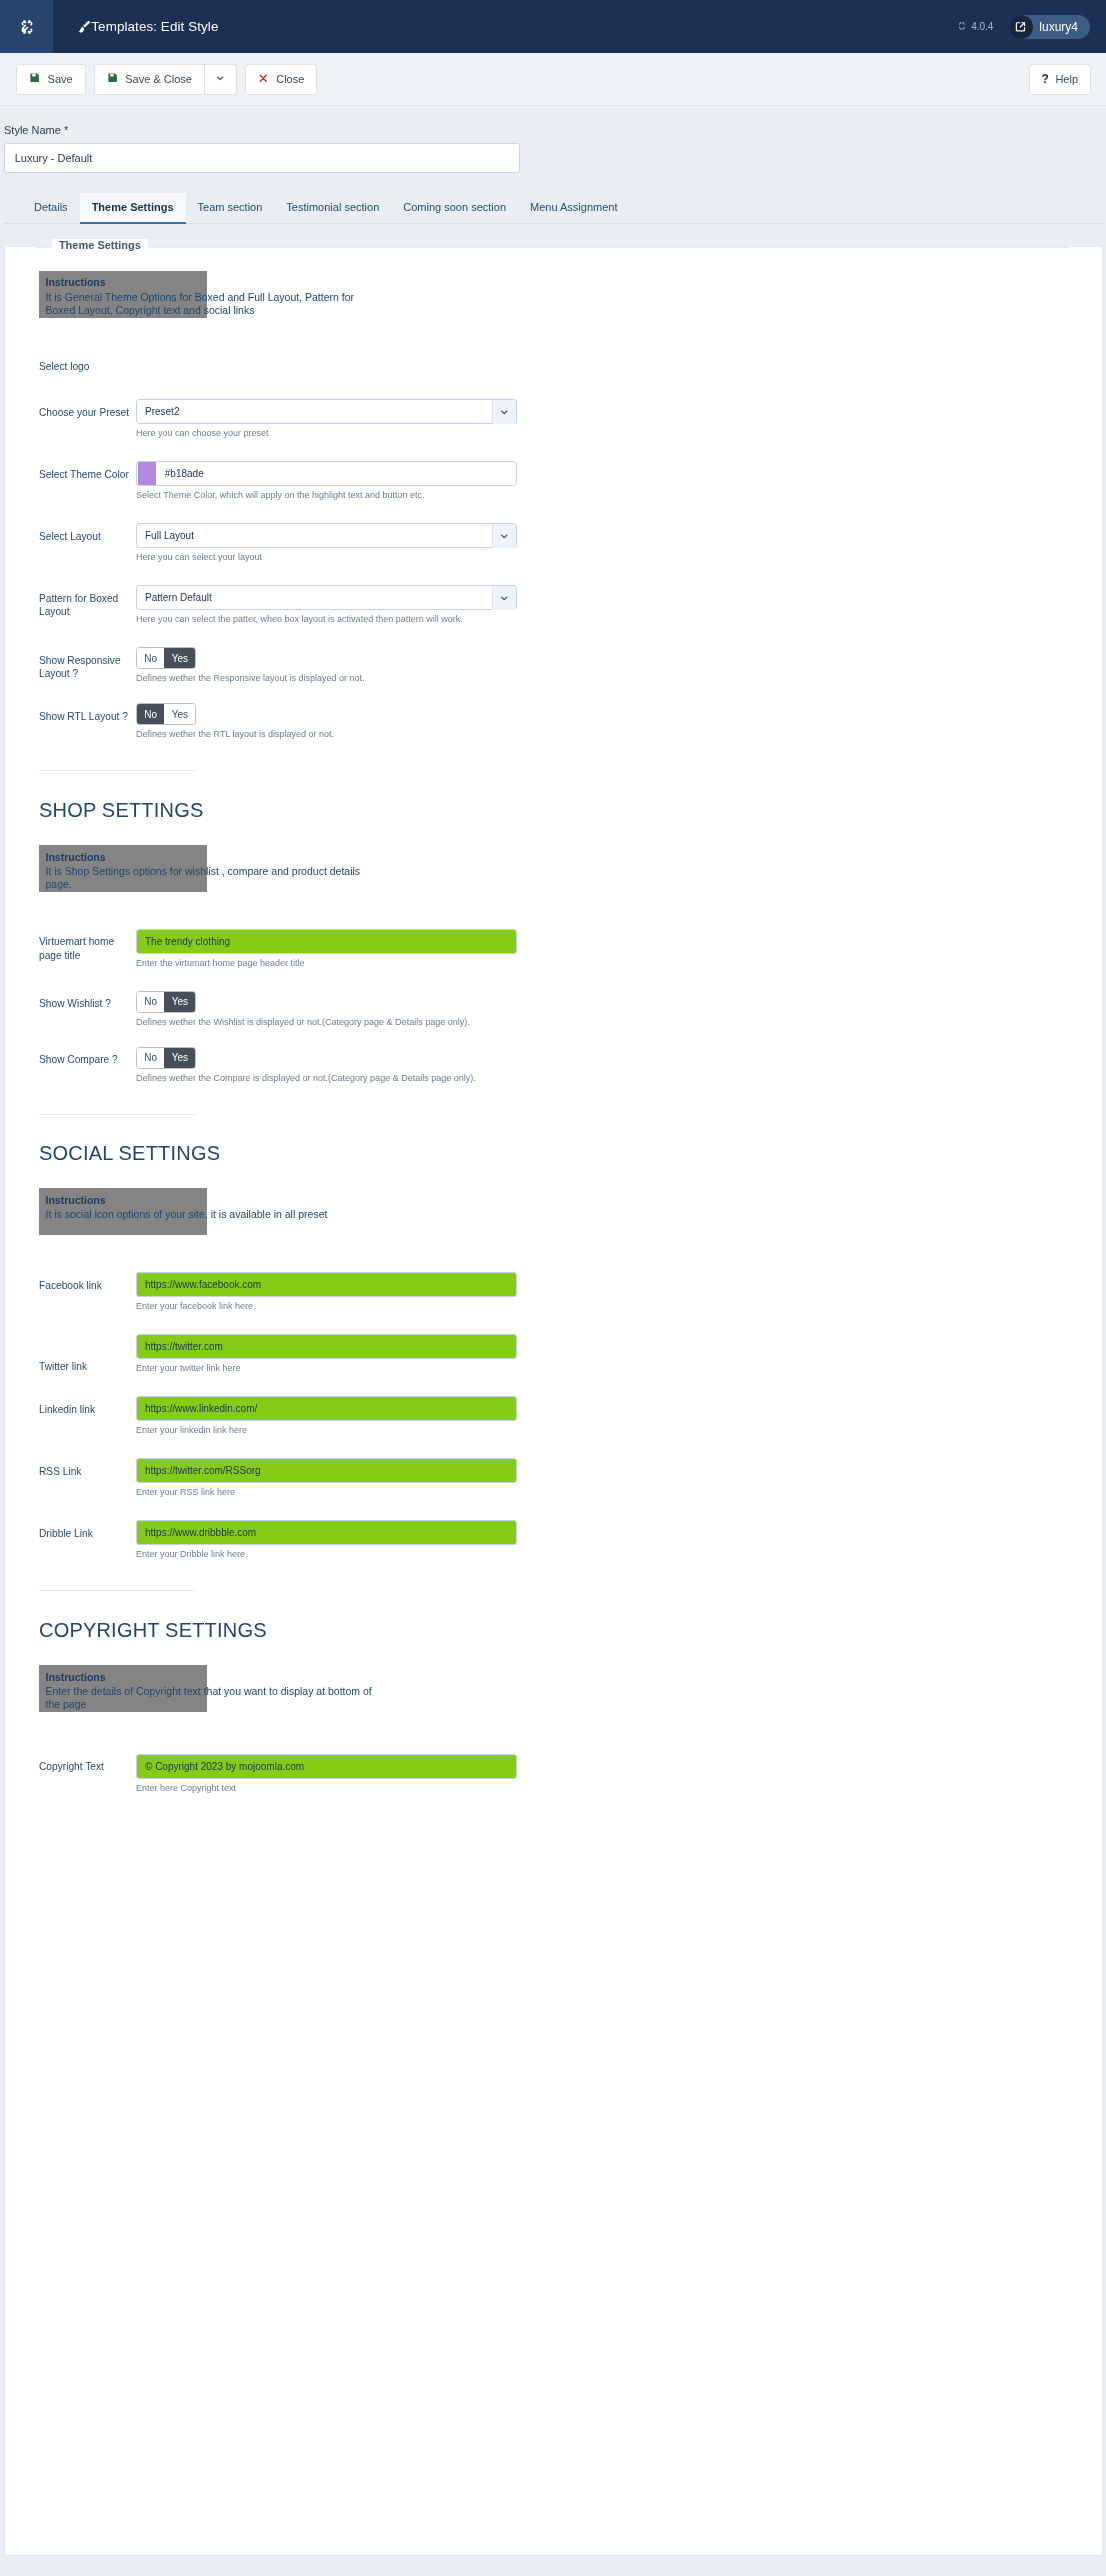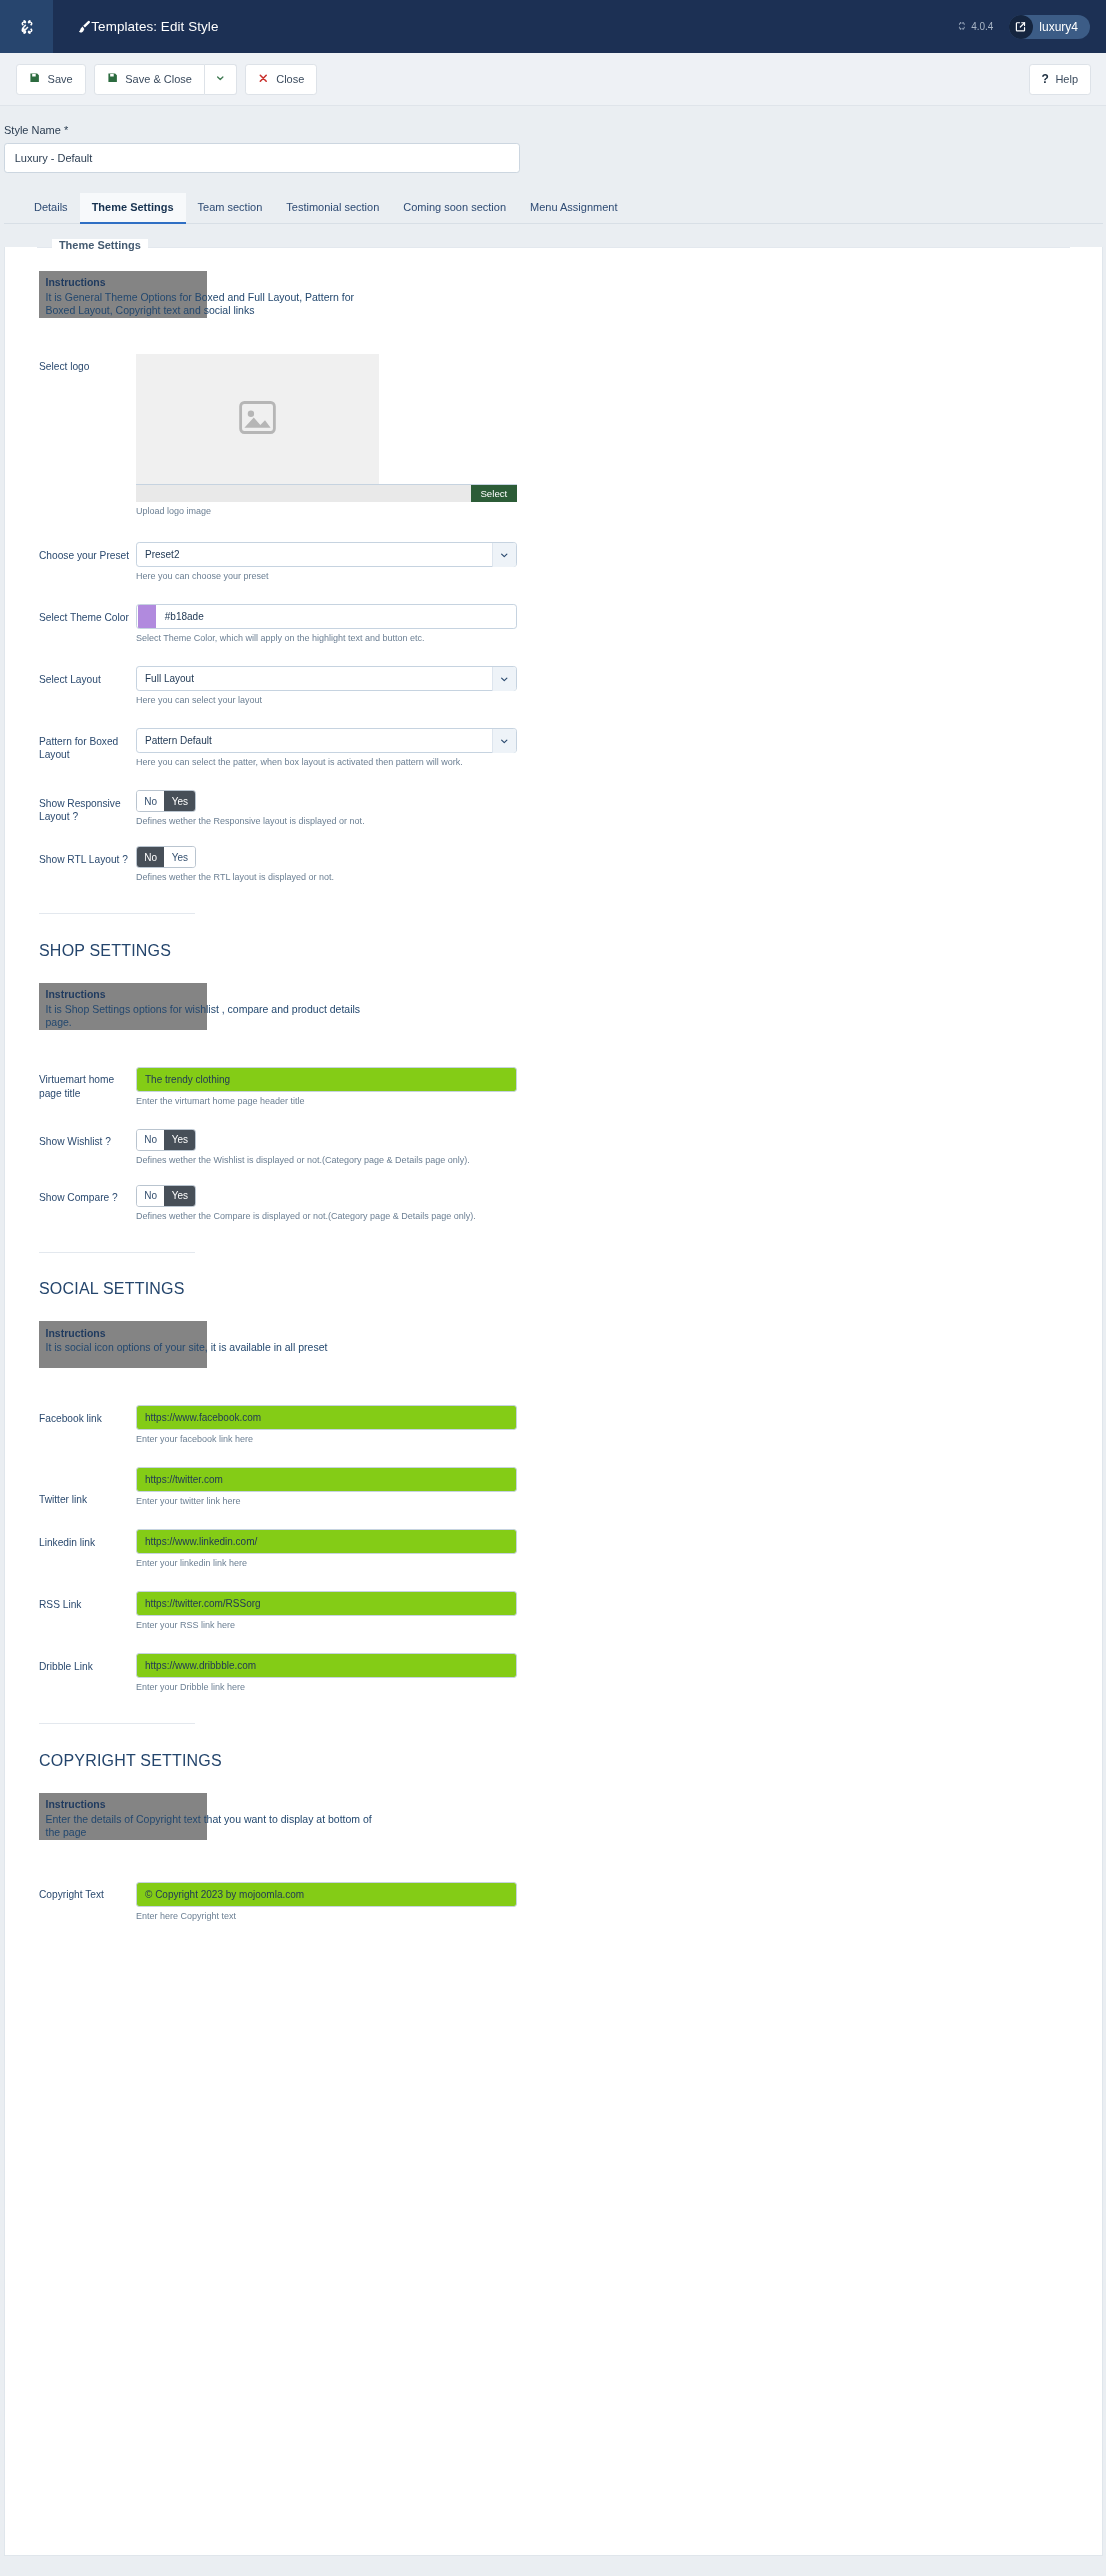--- a/index.html
+++ b/index.html
@@ -188,21 +188,21 @@
     font-size: 10.5px; font-weight: bold; color: #1f3a5f;
     display:block; margin-bottom: 0.8px;
   }
   .instr-body {
     font-size: 10.5px; color: #23486f; display: block;
     max-width: 332px;
   }
 
   
   .section-heading {
-    font-size: 16px;
+    font-size: 20px;
     color: #24456c;
     font-weight: normal;
     letter-spacing: 0.2px;
     margin: 0 0 0 34px;
   }
   .hr-short {
     border-top: 0.8px solid #e3e8ee;
     width: 156px;
     margin: 31px 0 27.5px 34px;
   }
@@ -448,36 +448,20 @@
     <div class="instructions">
       <div class="instr-bg"></div>
       <div class="instr-text">
         <span class="instr-title">Instructions</span>
         <span class="instr-body">It is General Theme Options for Boxed and Full Layout, Pattern for Boxed Layout, Copyright text and social links</span>
       </div>
     </div>
 
     <div class="row" style="margin-top:36px;">
       <div class="row-label">Select logo</div>
-      <div class="row-field logo-field">
-        <div class="logo-preview">
-          <span>
-            <svg viewBox="0 0 48 48" width="45" height="45" fill="none" stroke="#b6b6b6" stroke-width="3">
-              <rect x="6" y="8" width="36" height="32" rx="4"></rect>
-              <circle cx="17" cy="20" r="3.4" fill="#b6b6b6" stroke="none"></circle>
-              <path d="M10 35l10-11 7 8 5-5 6 8z" fill="#b6b6b6" stroke="none"></path>
-            </svg>
-          </span>
-        </div>
-        <div class="logo-bar">
-          <input class="logo-bar-input" type="text" style="border: 0px; background: rgb(233, 233, 233); font-size: 9.7px; padding: 0px 6.5px; font-family: &quot;Liberation Sans&quot;, sans-serif;" value="">
-          <div class="logo-select-btn">Select</div>
-        </div>
-        <span class="help-text">Upload logo image</span>
-      </div>
     </div>
 
     <div class="row" style="margin-top:26px;">
       <div class="row-label">Choose your Preset</div>
       <div class="row-field">
         <div class="select-wrap">
           <div class="select-box">Preset2</div>
           <span class="select-caret">
             <svg viewBox="0 0 16 16" width="10.5" height="10.5" fill="none" stroke="#2b4a6f" stroke-width="1.8" stroke-linecap="round" stroke-linejoin="round">
                 <path d="M4 6.2l4 4 4-4"></path>

